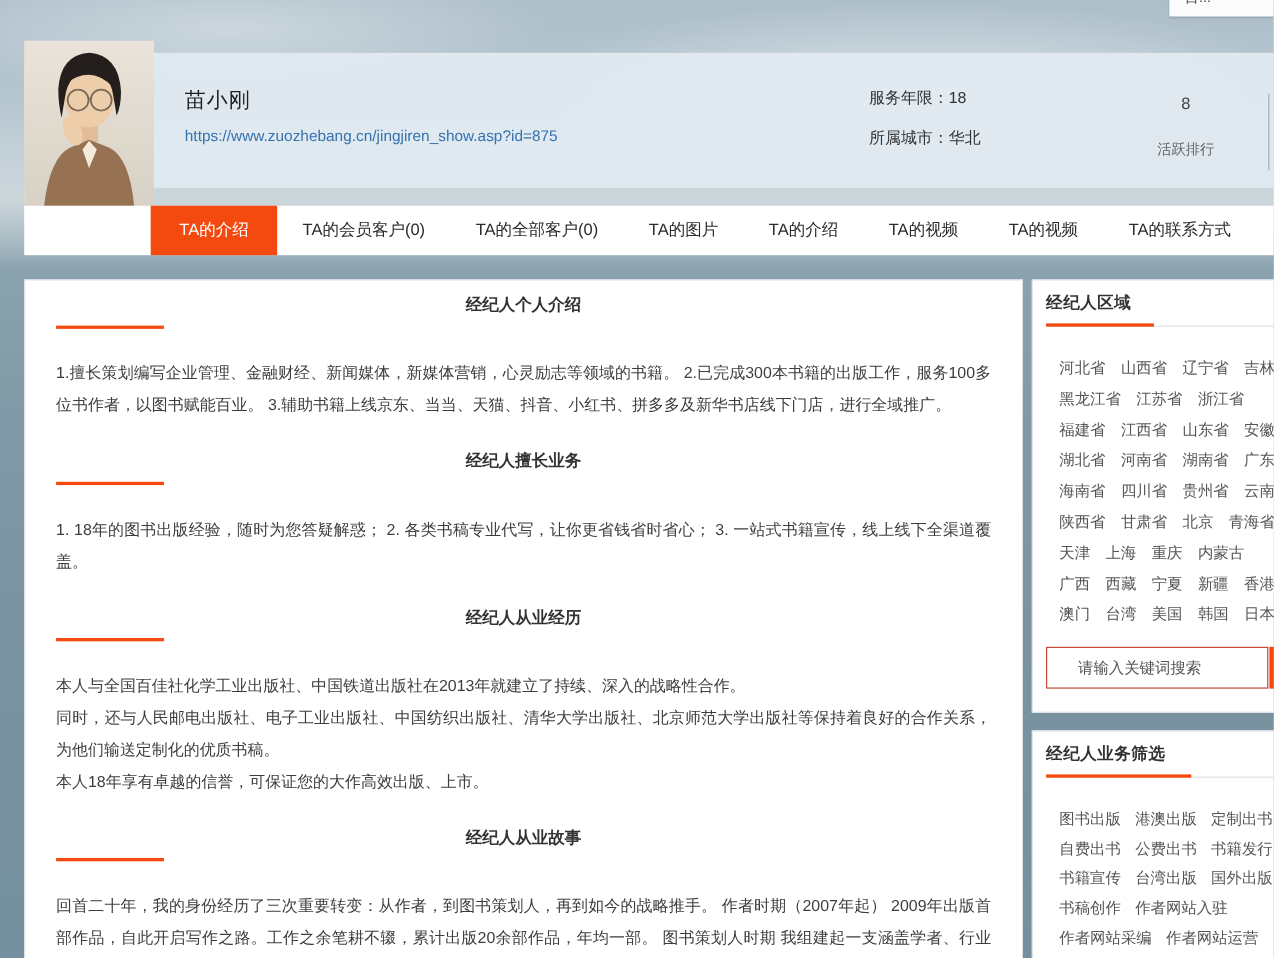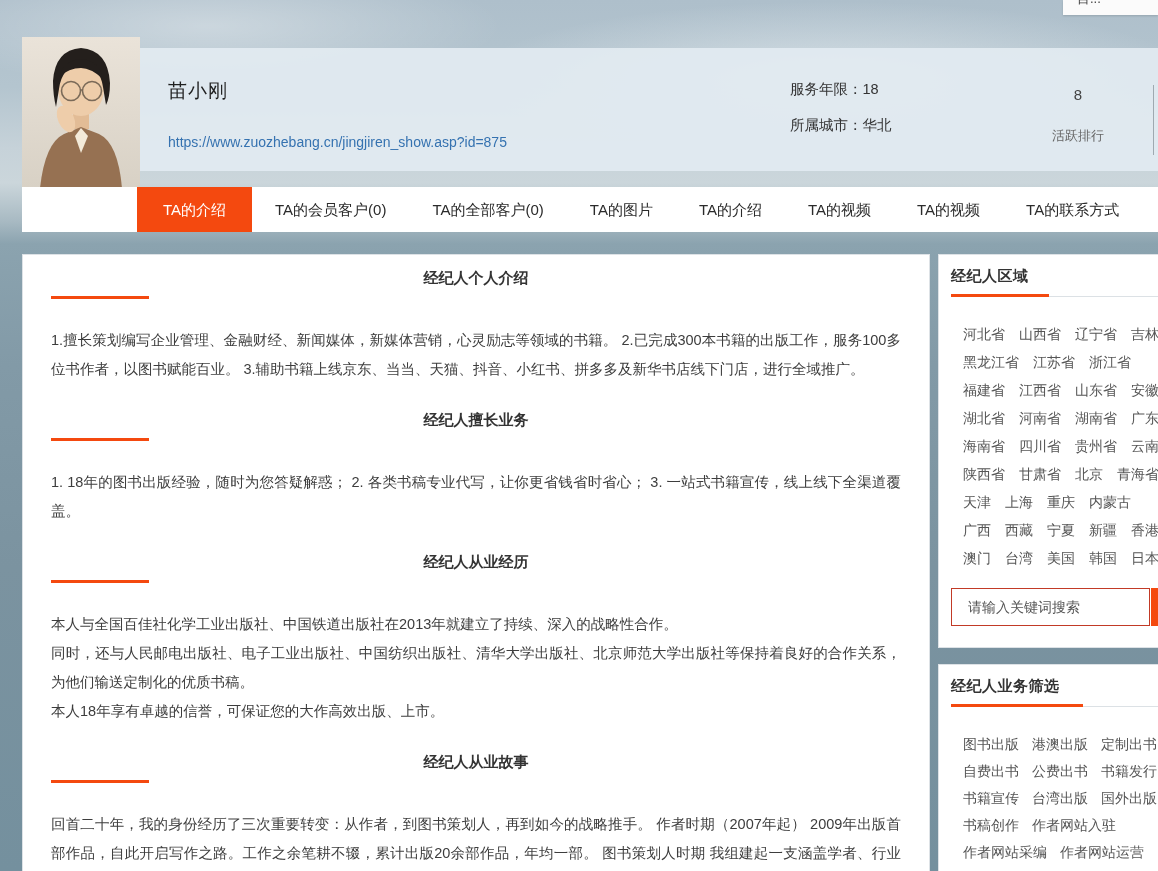--- a/index.html
+++ b/index.html
@@ -22,21 +22,21 @@
   .float-widget span { position:relative; top:-11px; left:14px; font-size:13px; color:#444; }
 
   
   .avatar-box { position:absolute; left:22px; top:37px; width:118px; height:151px; background:#e5ded4; overflow:hidden; }
   .avatar-box svg { display:block; }
 
   
   .profile-band { position:absolute; left:140px; top:48px; width:1018px; height:123px; background:rgba(226,235,241,0.93); }
   .band-left { position:absolute; left:28px; top:30px; }
   .profile-name { font-size:19px; font-weight:normal; color:#1f1f1f; letter-spacing:1px; }
-  .profile-url { display:block; margin-top:30px; font-size:14px; color:#3572b0; }
+  .profile-url { display:block; margin-top:11px; font-size:14px; color:#3572b0; }
   .band-stats { position:absolute; left:650px; top:32px; font-size:14.5px; color:#333; }
   .band-stats .stat-line { margin-bottom:17px; }
   .band-rank { position:absolute; left:878px; top:38px; width:120px; text-align:center; }
   .rank-num { font-size:15px; color:#444; }
   .rank-label { margin-top:24px; font-size:13px; color:#666; }
   .rank-divider { position:absolute; left:1013px; top:37px; width:1px; height:70px; background:#9fa9b0; }
 
   
   .tabbar { position:absolute; left:22px; top:187px; width:1136px; height:45px; background:#fff; }
   .tabbar ul { list-style:none; display:flex; margin-left:115px; height:45px; }
@@ -68,21 +68,21 @@
   .panel-underline.w132::before { width:132px; }
   .link-rows { margin-top:24px; padding-left:12px; }
   .link-row { display:flex; gap:14px; height:28px; align-items:center; }
   .link-row a { font-size:14px; color:#555; white-space:nowrap; }
   .biz-card .link-row { height:27px; gap:13px; }
 
   
   .searchbar { display:flex; margin-top:15px; }
   .searchbar input {
     width:202px; height:38px; border:1px solid #c23a26; background:#fff;
-    padding-left:16px; font-size:14px; color:#555; outline:none;
+    padding-left:28px; font-size:14px; color:#555; outline:none;
     font-family:"Liberation Sans","DejaVu Sans",sans-serif;
   }
   .searchbar input::placeholder { color:#555; opacity:1; }
   .search-btn { width:44px; height:38px; margin-left:1px; border:none; background:var(--accent); cursor:pointer; }
 </style>
 </head>
 <body>
 
 <div class="float-widget">
   <span>目...</span>

